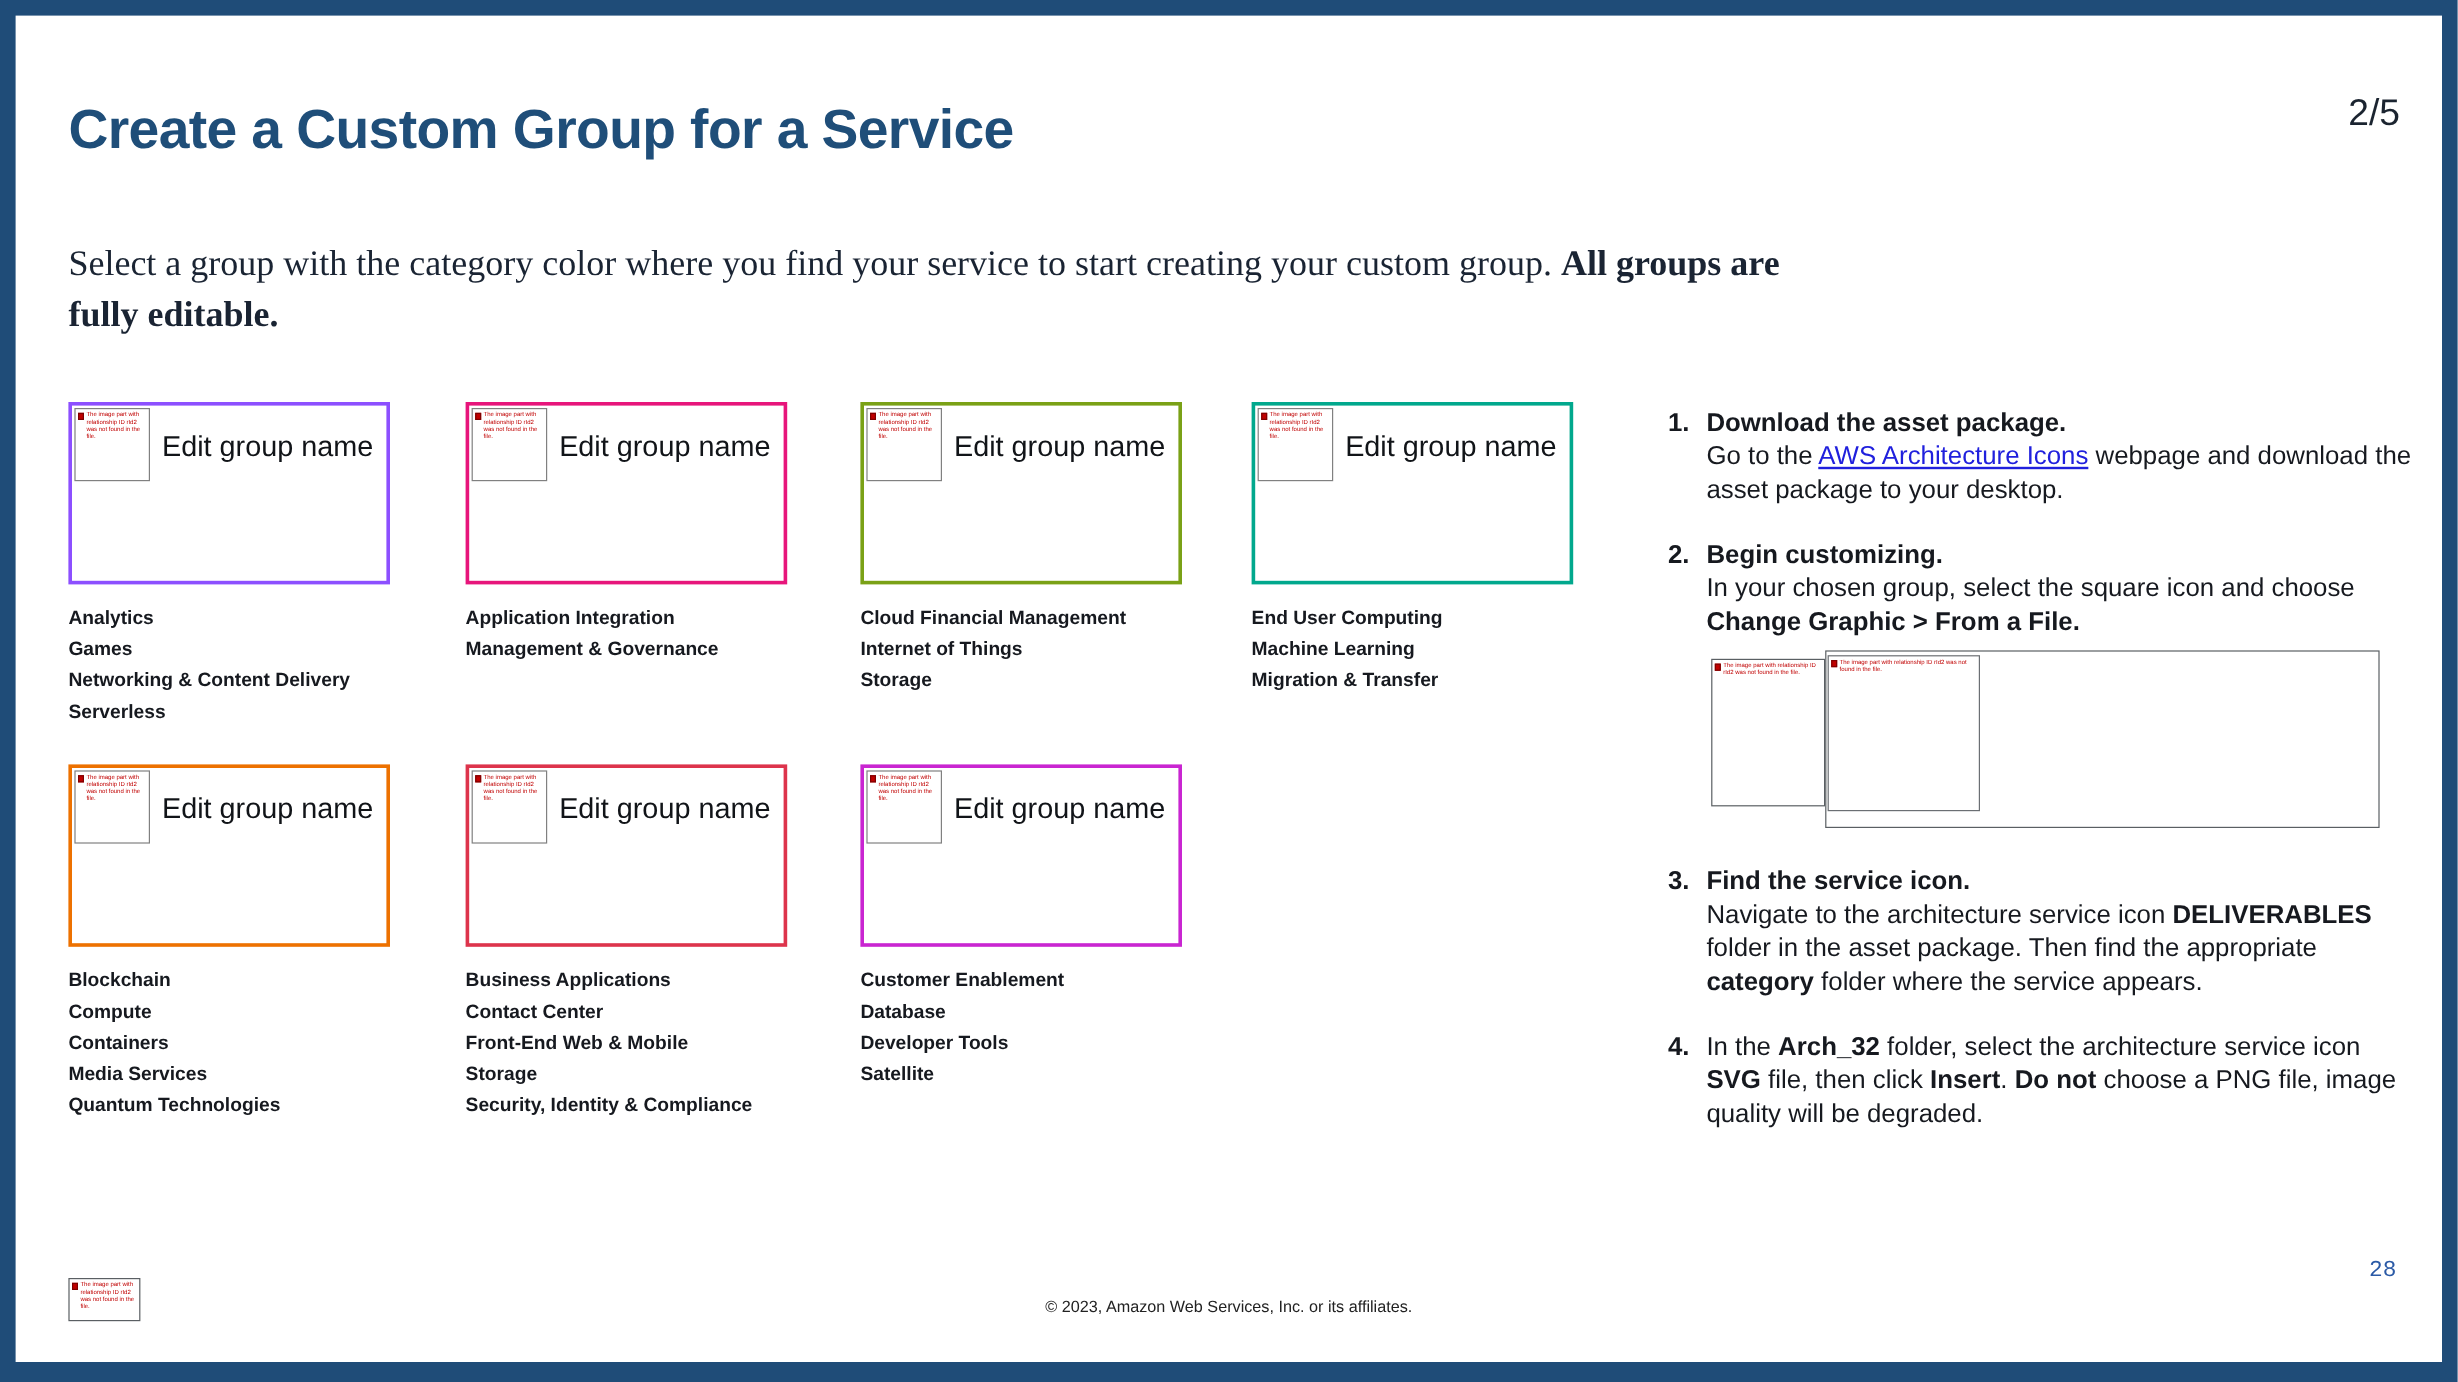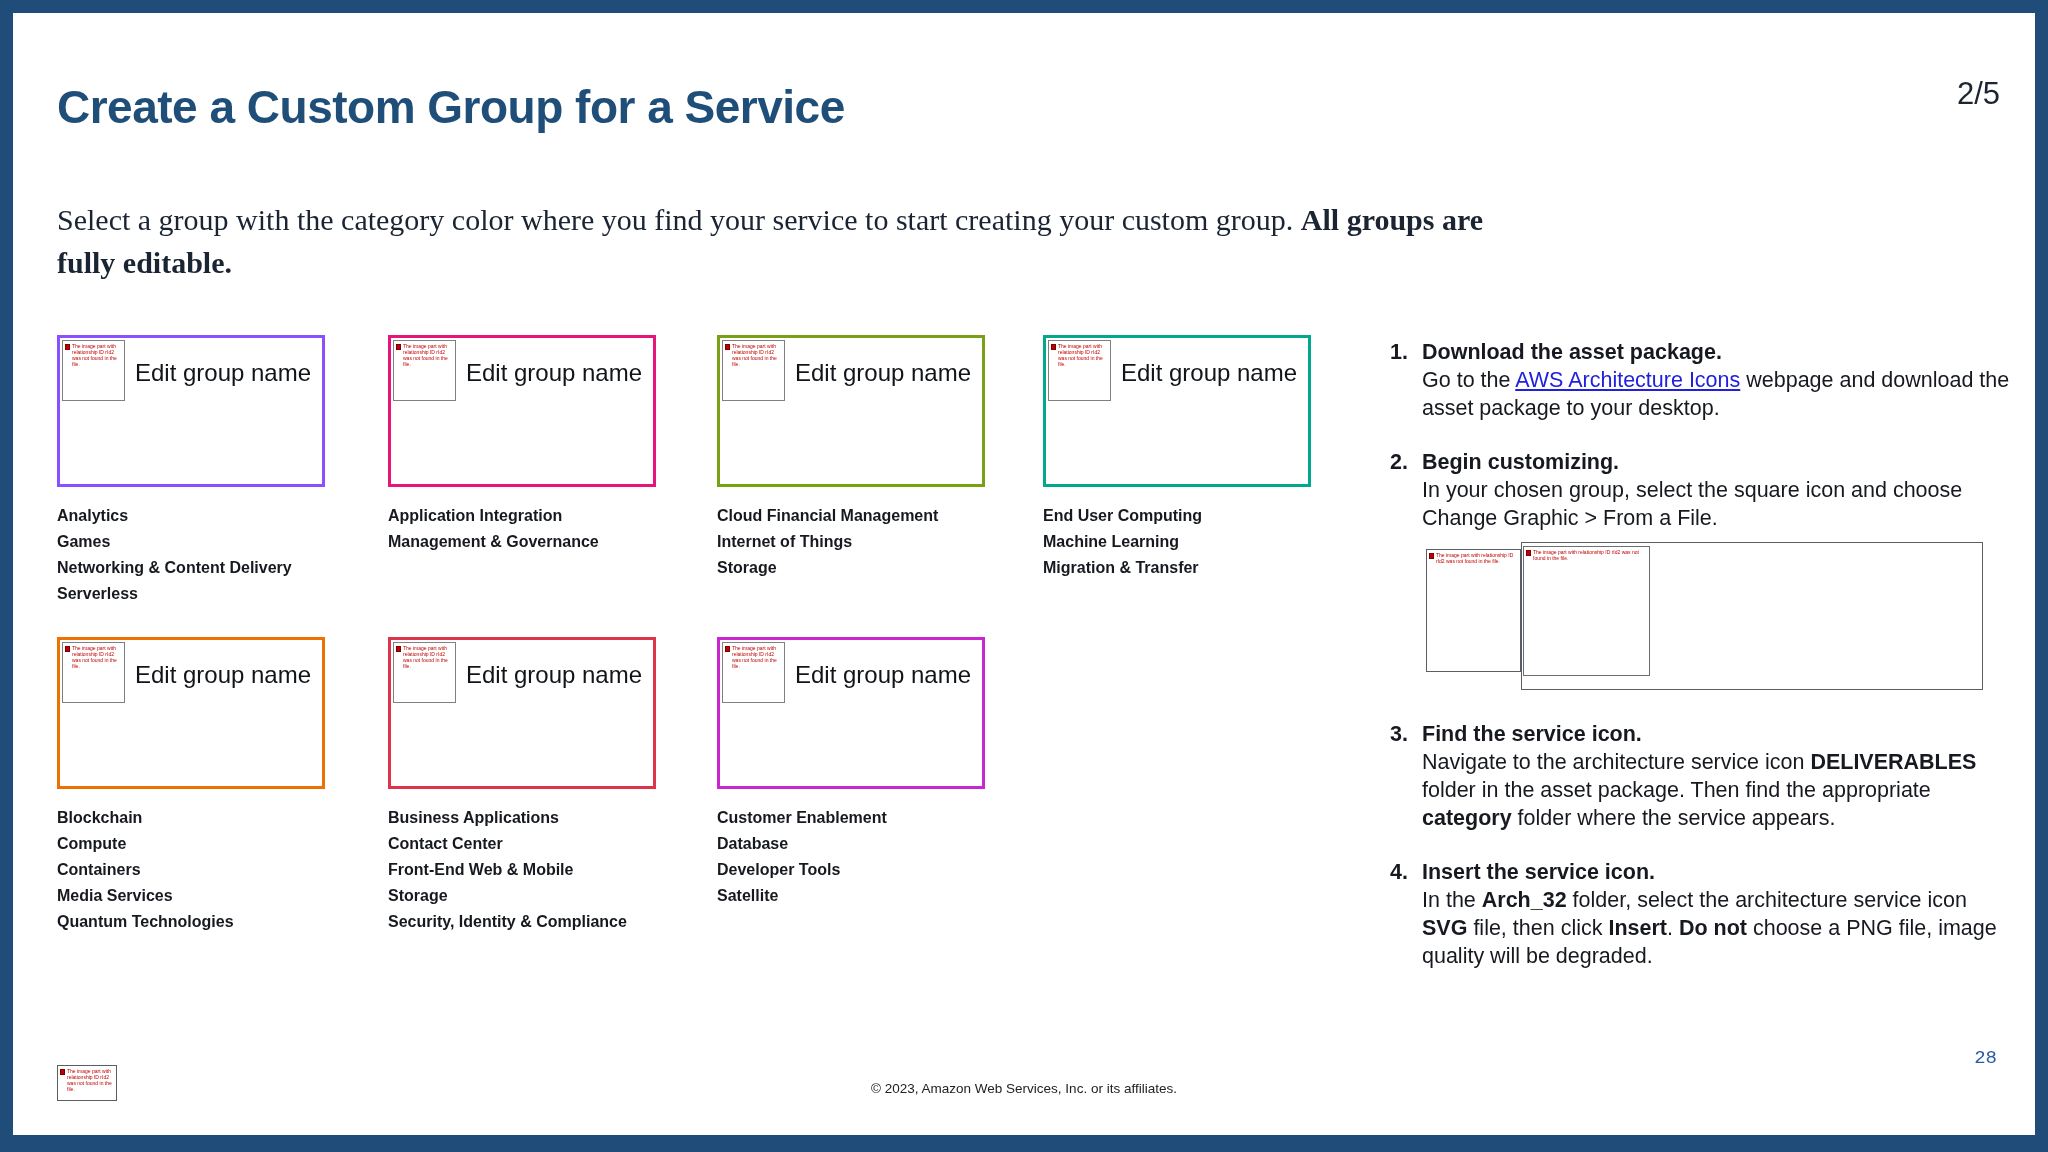--- a/index.html
+++ b/index.html
@@ -189,21 +189,21 @@
     <div class="step-content">
       <div class="step-heading">Download the asset package.</div>
       <div class="step-body"><span>Go to the </span><span class="link">AWS Architecture Icons</span><span> webpage and download the asset package to your desktop.</span></div>
     </div>
   </div>
 
   <div class="step">
     <div class="step-num">2.</div>
     <div class="step-content">
       <div class="step-heading">Begin customizing.</div>
-      <div class="step-body"><span>In your chosen group, select the square icon and choose </span><span style="font-weight: normal;">Change Graphic &gt; From a File.</span></div>
+      <div class="step-body"><span>In your chosen group, select the square icon and choose </span><span style="font-weight: bold;">Change Graphic &gt; From a File.</span></div>
 
   <div class="graphic">
     <div class="gfx-left">
       <div class="missing">
         <span class="missing-icon"></span>
         <span class="missing-text">The image part with relationship ID rId2 was not found in the file.</span>
       </div>
     </div>
     <div class="gfx-big">
       <div class="gfx-inner">
@@ -221,21 +221,20 @@
     <div class="step-num">3.</div>
     <div class="step-content">
       <div class="step-heading">Find the service icon.</div>
       <div class="step-body"><span>Navigate to the architecture service icon </span><span style="font-weight: bold;">DELIVERABLES</span><span> folder in the asset package. Then find the appropriate </span><span style="font-weight: bold;">category</span><span> folder where the service appears.</span></div>
     </div>
   </div>
 
   <div class="step">
     <div class="step-num">4.</div>
     <div class="step-content">
-      <div class="step-heading">Insert the service icon.</div>
       <div class="step-body"><span>In the </span><span style="font-weight: bold;">Arch_32</span><span> folder, select the architecture service icon </span><span style="font-weight: bold;">SVG</span><span> file, then click </span><span style="font-weight: bold;">Insert</span><span>. </span><span style="font-weight: bold;">Do not</span><span> choose a PNG file, image quality will be degraded.</span></div>
     </div>
   </div>
 </div>
 
     <div class="footer-box">
       <div class="missing">
         <span class="missing-icon"></span>
         <span class="missing-text">The image part with relationship ID rId2 was not found in the file.</span>
       </div>

